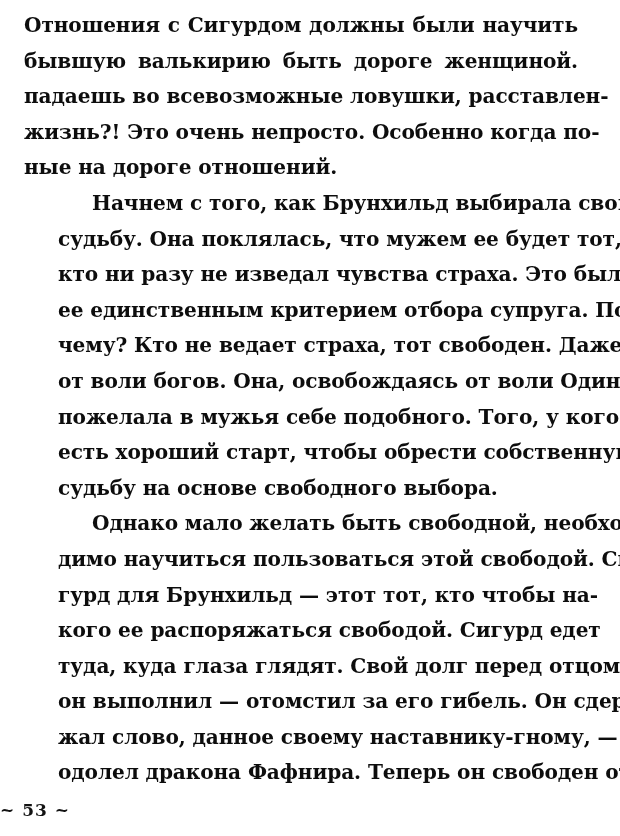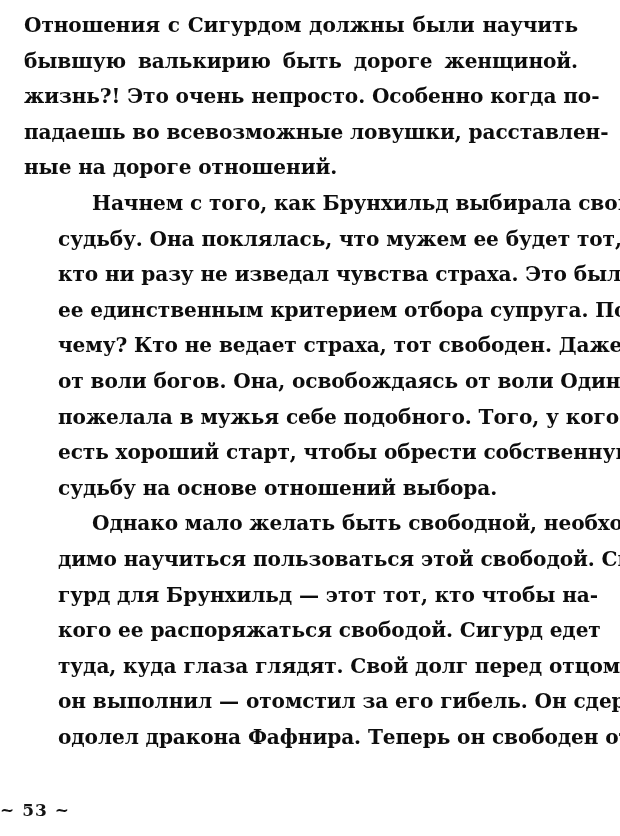--- a/index.html
+++ b/index.html
@@ -68,43 +68,44 @@
 </style>
 </head>
 <body>
 
 <div class="page">
   <div class="body-text">
 
     <p class="para first">
       <span class="line j">Отношения с Сигурдом должны были научить</span>
       <span class="line j">бывшую валькирию быть дороге женщиной.</span>
+      <span class="line j">падаешь во всевозможные ловушки, расставлен-</span>
       <span class="line j">жизнь?! Это очень непросто. Особенно когда по-</span>
-      <span class="line j">падаешь во всевозможные ловушки, расставлен-</span>
       <span class="line last">ные на дороге отношений.</span>
     </p>
 
     <p class="para">
       <span class="line j" style="padding-left: 34px;">Начнем с того, как Брунхильд выбирала свою</span>
       <span class="line j">судьбу. Она поклялась, что мужем ее будет тот,</span>
       <span class="line j">кто ни разу не изведал чувства страха. Это было</span>
       <span class="line j">ее единственным критерием отбора супруга. По-</span>
       <span class="line j">чему? Кто не ведает страха, тот свободен. Даже</span>
       <span class="line j">от воли богов. Она, освобождаясь от воли Одина,</span>
       <span class="line j">пожелала в мужья себе подобного. Того, у кого</span>
       <span class="line j">есть хороший старт, чтобы обрести собственную</span>
-      <span class="line last">судьбу на основе отношений выбора.</span>
+      <span class="line last">судьбу на основе свободного выбора.</span>
     </p>
 
     <p class="para">
       <span class="line j" style="padding-left: 34px;">Однако мало желать быть свободной, необхо-</span>
       <span class="line j">димо научиться пользоваться этой свободой. Си-</span>
       <span class="line j">гурд для Брунхильд — этот тот, кто чтобы на-</span>
       <span class="line j">кого ее распоряжаться свободой. Сигурд едет</span>
       <span class="line j">туда, куда глаза глядят. Свой долг перед отцом</span>
       <span class="line j">он выполнил — отомстил за его гибель. Он сдер-</span>
+      <span class="line j">жал слово, данное своему наставнику-гному, —</span>
       <span class="line j">одолел дракона Фафнира. Теперь он свободен от</span>
     </p>
 
   </div>
 
   <div class="folio">~ 53 ~</div>
 </div>
 
 </body></html>

